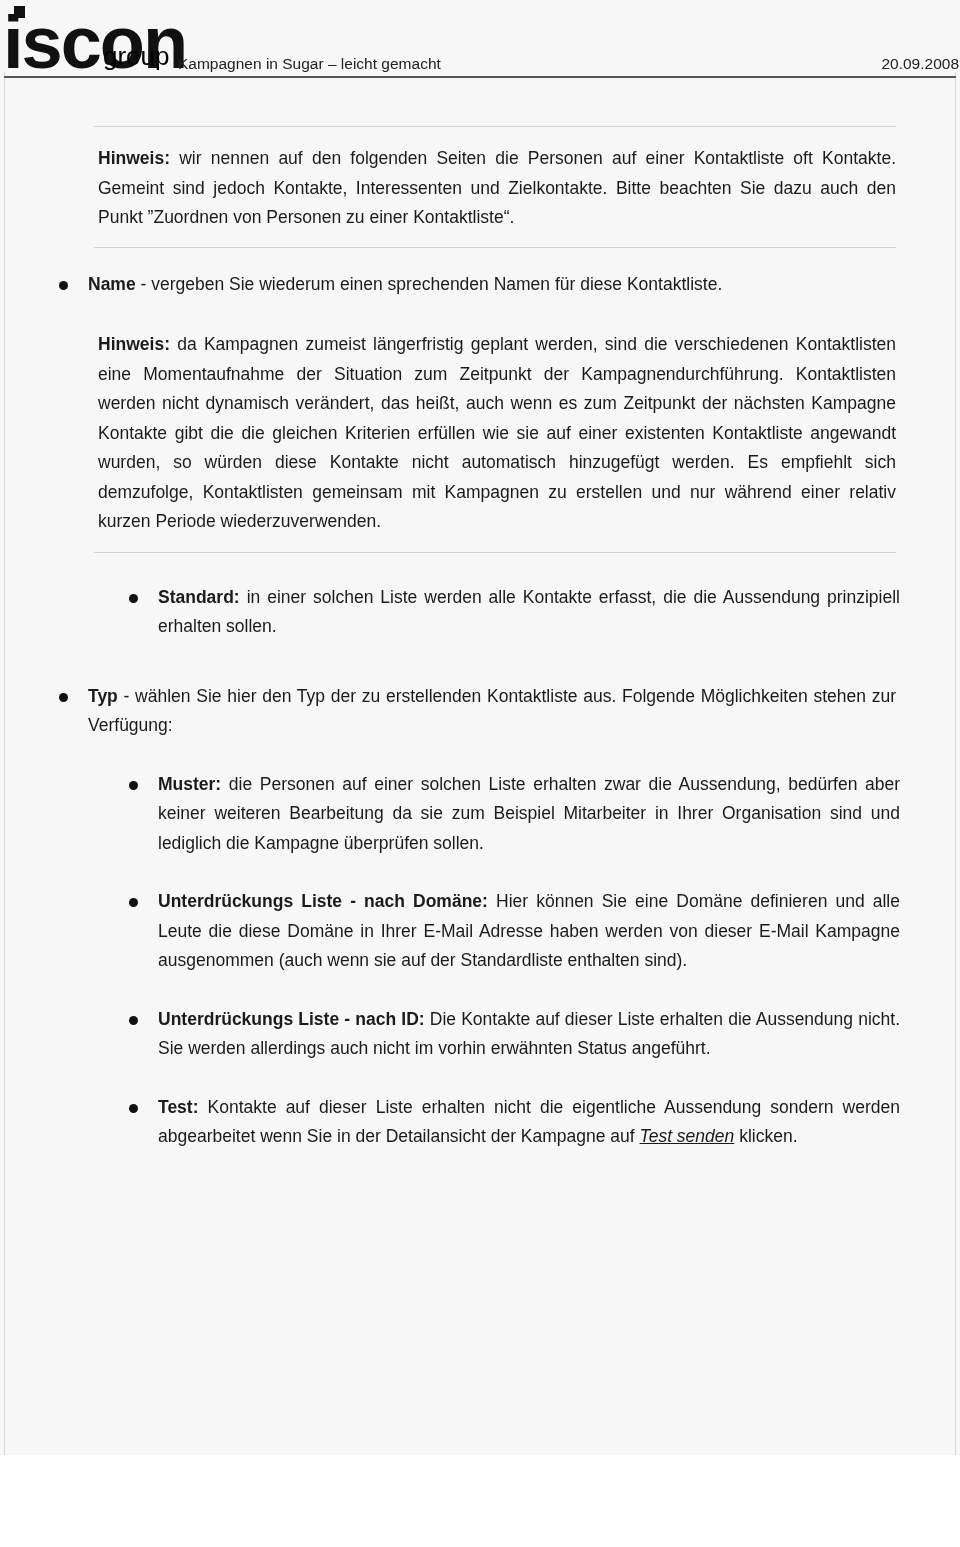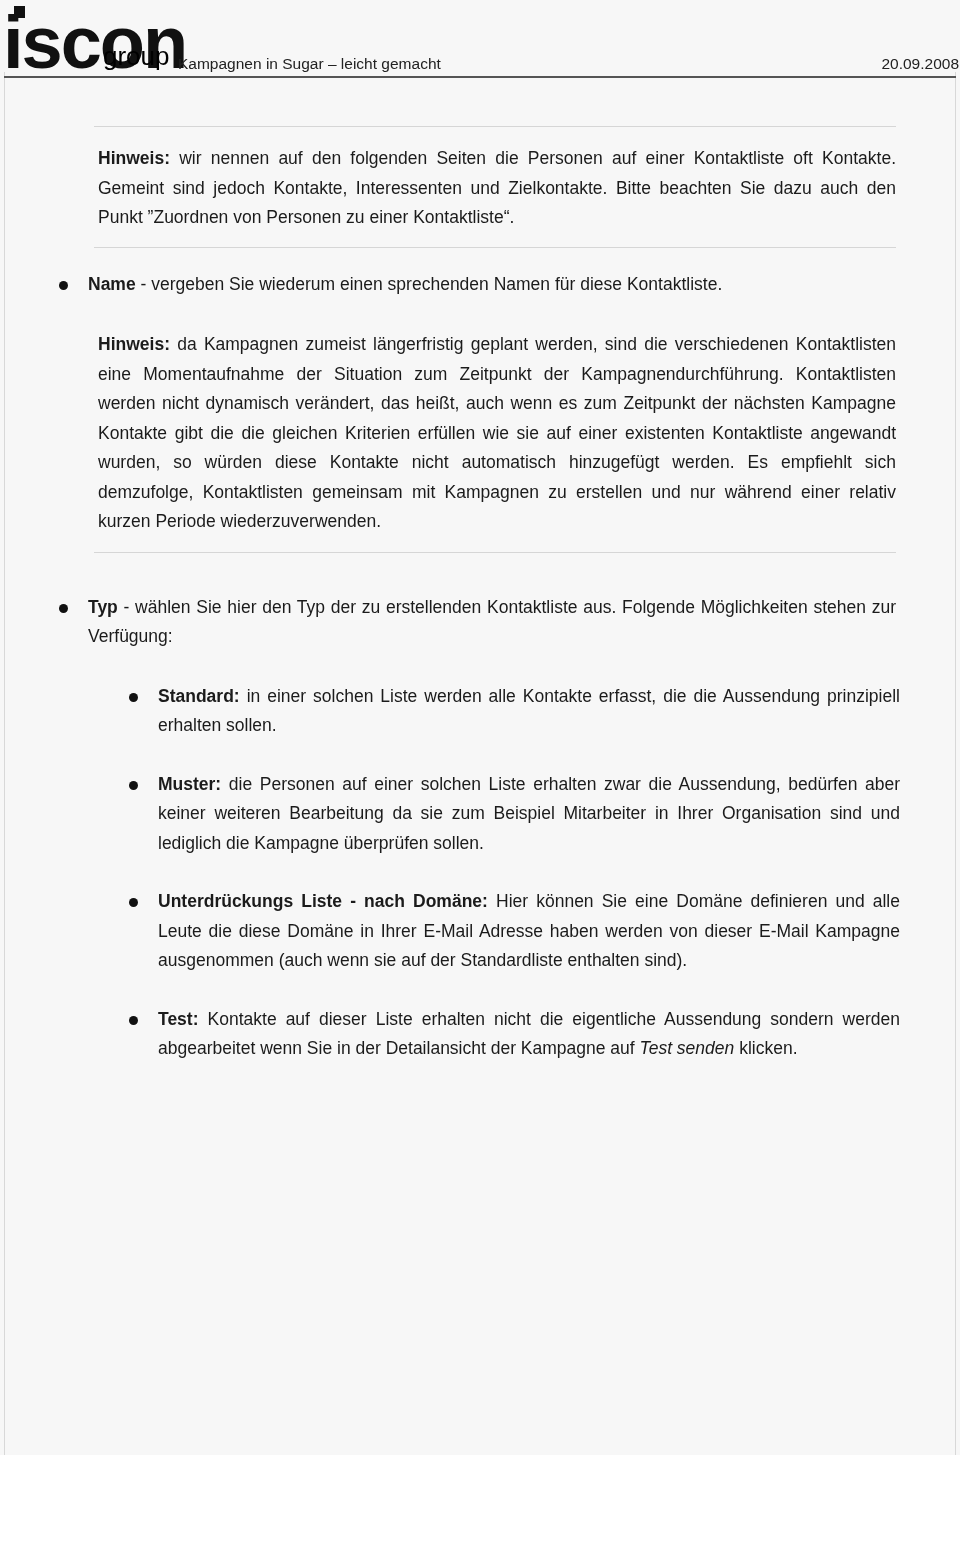--- a/index.html
+++ b/index.html
@@ -115,20 +115,21 @@
     font-size: 17.5px;
     line-height: 29.5px;
     color: #1b1b1b;
     text-align: justify;
     -ms-hyphens: none;
     hyphens: none;
   }
   b { font-weight: bold; }
   .u-ital {
     font-style: italic;
+    text-decoration: underline;
   }
   
   .notice-1 {
     margin: 17px 80px 0 82px;
   }
   .notice-2 {
     margin: 31px 80px 0 82px;
   }
   
   .bl1 {
@@ -236,41 +237,45 @@
       <span class="dot"></span>
       <b>Name</b><span> - vergeben Sie wiederum einen sprechenden Namen für diese Kontaktliste.</span>
     </div>
 
     <div class="para notice-2">
       <b>Hinweis:</b><span> da Kampagnen zumeist längerfristig geplant werden, sind die verschiedenen Kontaktlisten eine Momentaufnahme der Situation zum Zeitpunkt der Kampagnendurchführung. Kontaktlisten werden nicht dynamisch verändert, das heißt, auch wenn es zum Zeitpunkt der nächsten Kampagne Kontakte gibt die die gleichen Kriterien erfüllen wie sie auf einer existenten Kontaktliste angewandt wurden, so würden diese Kontakte nicht automatisch hinzugefügt werden. Es empfiehlt sich demzufolge, Kontaktlisten gemeinsam mit Kampagnen zu erstellen und nur während einer relativ kurzen Periode wiederzuverwenden.</span>
     </div>
 
     <div class="hr-faint rule-after-notice2"></div>
 
+    <div class="para bl2 sp-std">
+      <span class="dot"></span>
+      <b>Standard:</b><span> in einer solchen Liste werden alle Kontakte erfasst, die die Aussendung prinzipiell erhalten sollen.</span>
+    </div>
+
     <div class="para bl1 sp-typ">
       <span class="dot"></span>
       <b>Typ</b><span> - wählen Sie hier den Typ der zu erstellenden Kontaktliste aus. Folgende Möglichkeiten stehen zur Verfügung:</span>
     </div>
 
-    <div class="para bl2 sp-std">
-      <span class="dot"></span>
-      <b>Standard:</b><span> in einer solchen Liste werden alle Kontakte erfasst, die die Aussendung prinzipiell erhalten sollen.</span>
-    </div>
-
     <div class="para bl2 sp-item">
       <span class="dot"></span>
       <b>Muster:</b><span> die Personen auf einer solchen Liste erhalten zwar die Aussendung, bedürfen aber keiner weiteren Bearbeitung da sie zum Beispiel Mitarbeiter in Ihrer Organisation sind und lediglich die Kampagne überprüfen sollen.</span>
     </div>
 
     <div class="para bl2 sp-item">
       <span class="dot"></span>
       <b>Unterdrückungs Liste - nach Domäne:</b><span> Hier können Sie eine Domäne definieren und alle Leute die diese Domäne in Ihrer E-Mail Adresse haben werden von dieser E-Mail Kampagne ausgenommen (auch wenn sie auf der Standardliste enthalten sind).</span>
     </div>
 
 
+    <div class="para bl2 sp-item">
+      <span class="dot"></span>
+      <b>Unterdrückungs Liste - nach ID:</b><span> Die Kontakte auf dieser Liste erhalten die Aussendung nicht. Sie werden allerdings auch nicht im vorhin erwähnten Status angeführt.</span>
+    </div>
 
     <div class="para bl2 sp-item">
       <span class="dot"></span>
       <b>Test:</b><span> Kontakte auf dieser Liste erhalten nicht die eigentliche Aussendung sondern werden abgearbeitet wenn Sie in der Detailansicht der Kampagne auf </span><span class="u-ital">Test senden</span><span> klicken.</span>
     </div>
 
   </div>
 
   <div class="watermark">iscon</div>
 

